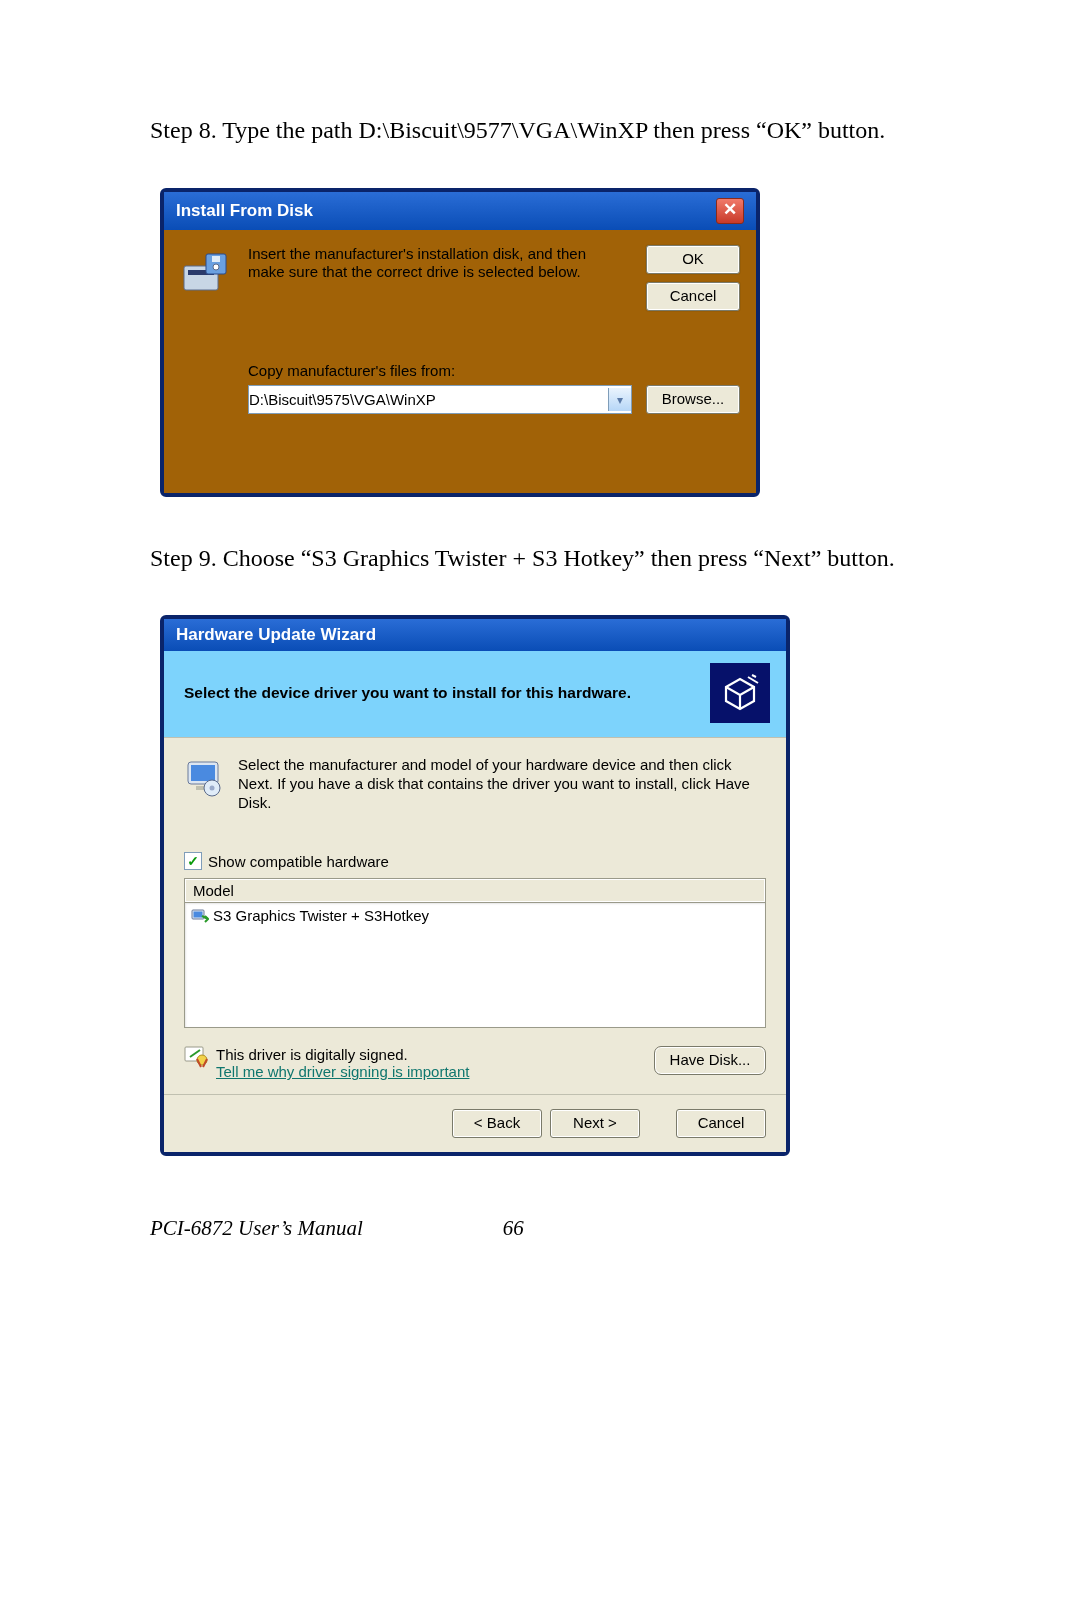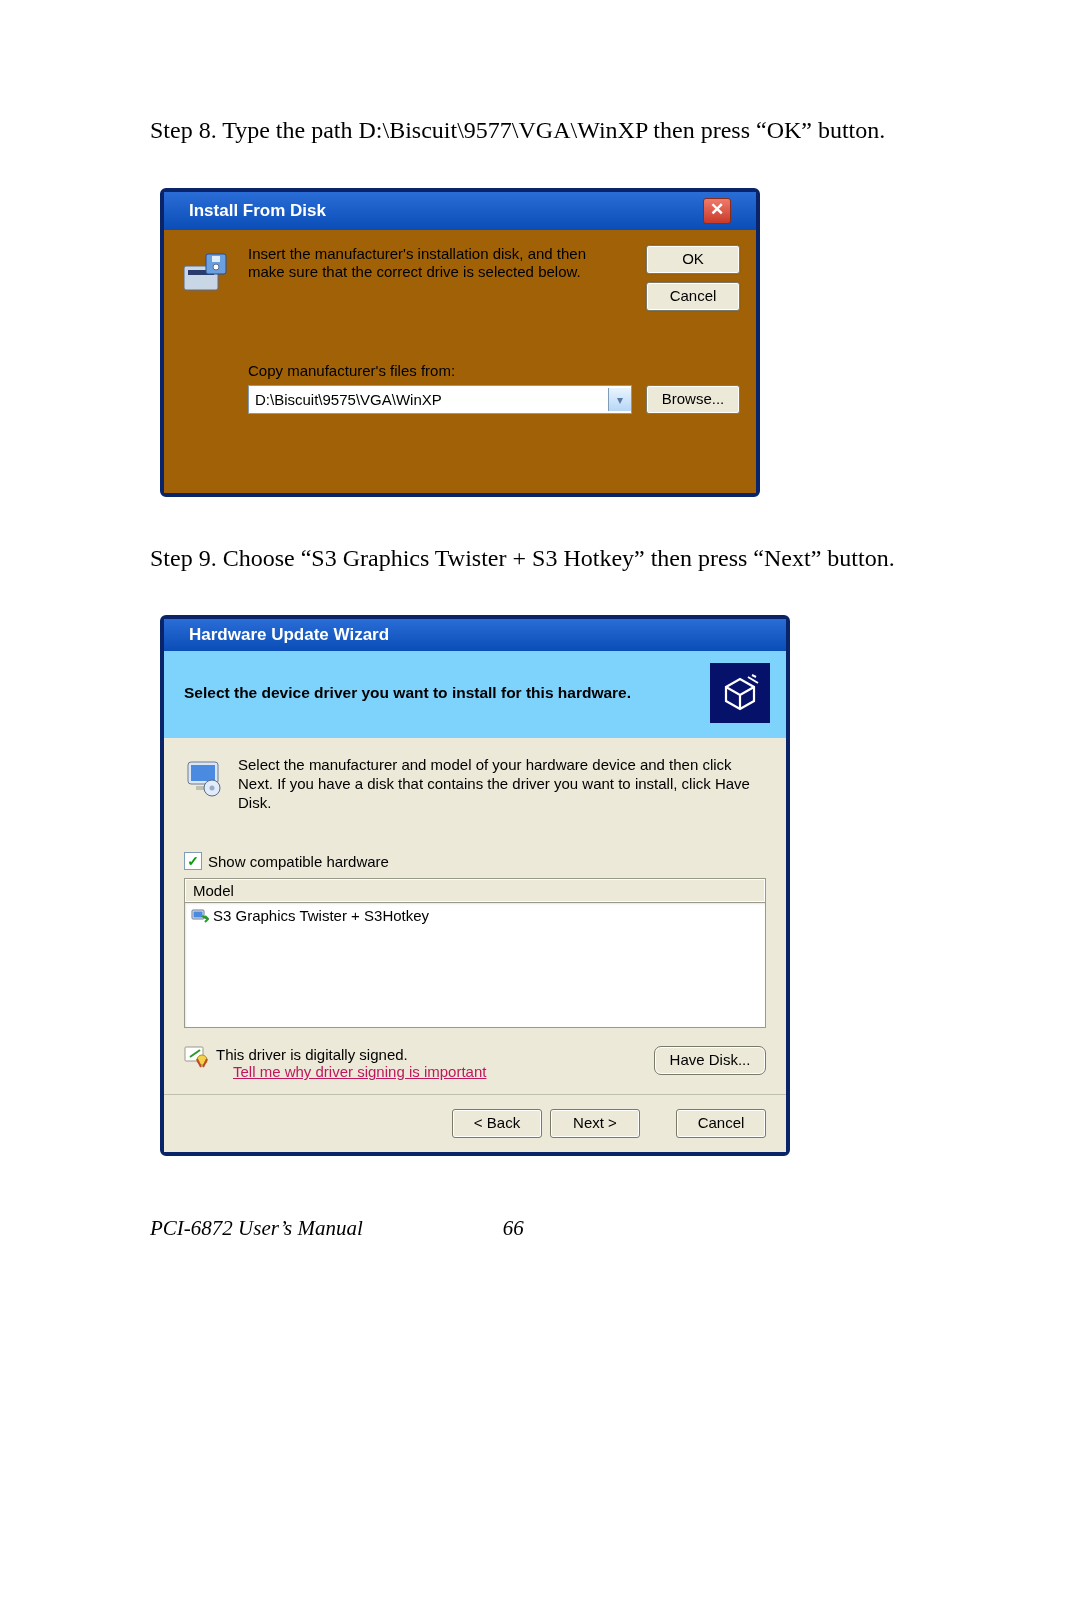--- a/index.html
+++ b/index.html
@@ -30,21 +30,21 @@
     font-family: Tahoma, "MS Sans Serif", sans-serif;
     font-size: 15px;
     background: #ece9d8;
     position: relative;
     box-sizing: border-box;
   }
   .titlebar {
     background: linear-gradient(#2a6dd6, #0a4db6);
     color: #fff;
     font-weight: bold;
-    padding: 6px 25px;
+    padding: 6px 12px;
     font-size: 17px;
     display: flex;
     align-items: center;
     justify-content: space-between;
   }
   .titlebar .close {
     width: 26px;
     height: 24px;
     background: linear-gradient(#f07a6a, #c83a2a);
     border: 1px solid #8a2a1a;
@@ -107,21 +107,21 @@
     gap: 14px;
   }
   .combo {
     flex: 1;
     height: 27px;
     background: #fff;
     border: 1px solid #7f9db9;
     display: flex;
     align-items: center;
     justify-content: space-between;
-    padding-left: 6px;
+    padding-left: 0;
     font-size: 15px;
   }
   .combo .arrow {
     width: 22px;
     height: 23px;
     background: linear-gradient(#eaf4fd, #b6d6f7);
     border-left: 1px solid #7f9db9;
     display: flex;
     align-items: center;
     justify-content: center;
@@ -238,23 +238,22 @@
     gap: 10px;
   }
   .signed-left {
     flex: 1;
     display: flex;
     gap: 8px;
   }
   .signed-icon { width: 24px; height: 22px; flex: none; }
   .signed-text { font-size: 15px; }
   .link {
-    color: #be185d;
+    color: #0f766e;
     text-decoration: underline;
-    margin-left: 17px;
   }
   .have-disk {
     width: 110px;
     height: 27px;
     background: #ece9d8;
     border: 1px solid #7a7a6a;
     border-radius: 7px;
     box-shadow: inset 0 0 0 1px #fff;
     text-align: center;
     line-height: 25px;

